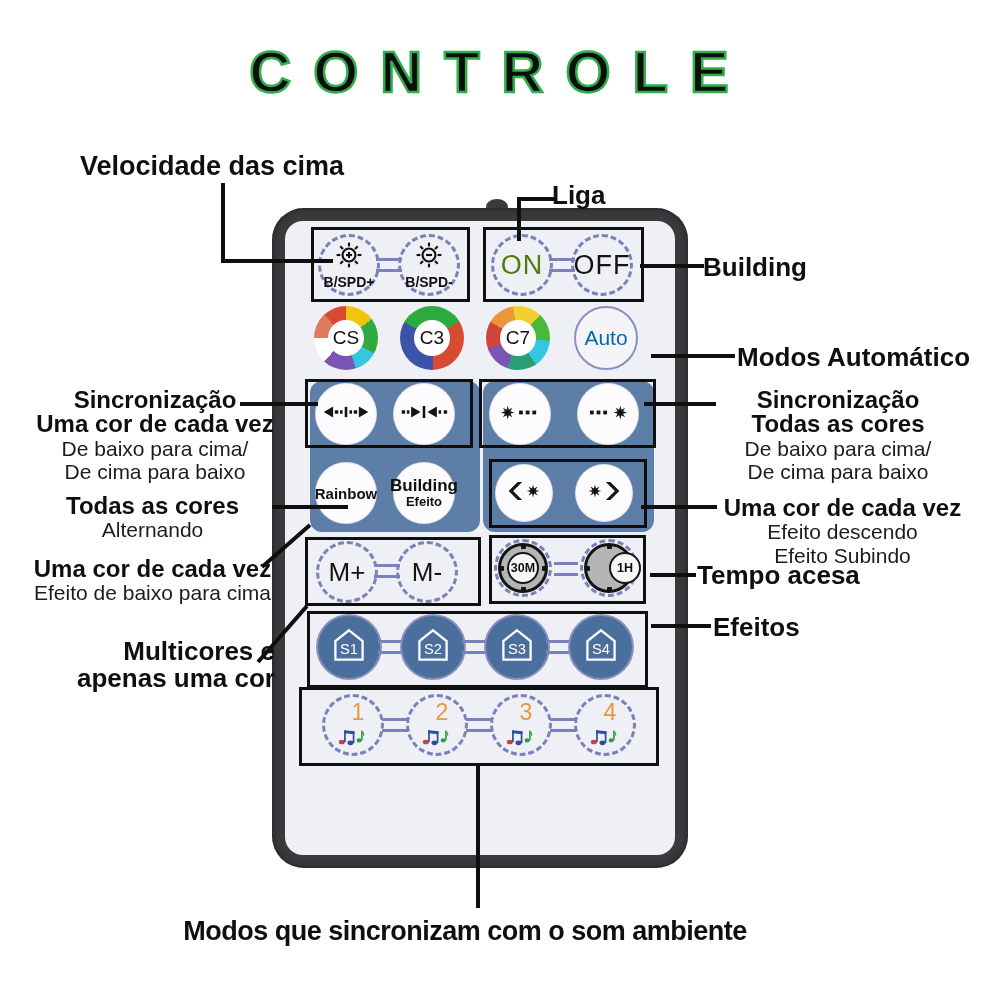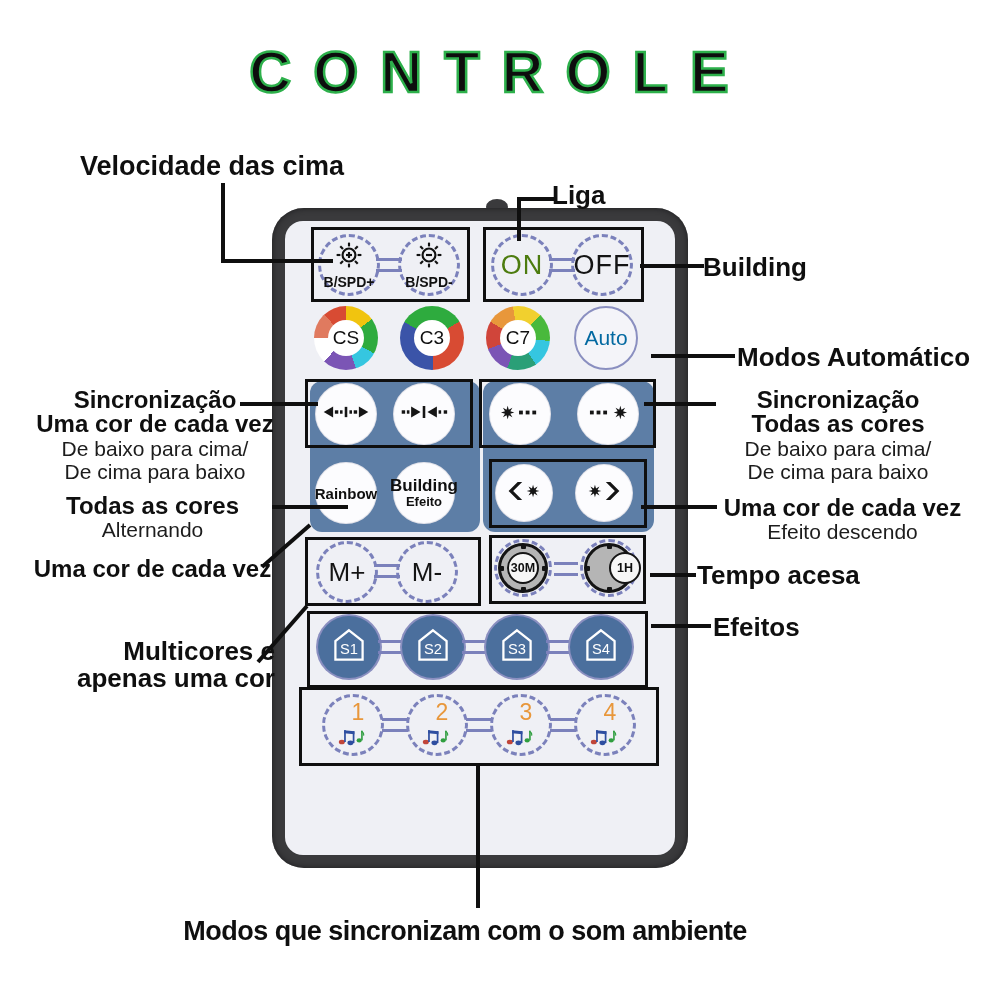--- a/index.html
+++ b/index.html
@@ -378,25 +378,27 @@
     <div class="b2">De cima para baixo</div>
   </div>
 
   <div class="lblblock" style="left:30px;top:494px;width:245px;">
     <div class="b1">Todas as cores</div>
     <div class="b2">Alternando</div>
   </div>
 
   <div class="lblblock" style="left:5px;top:557px;width:295px;">
     <div class="b1">Uma cor de cada vez</div>
+    <div class="b2">Efeito de baixo para cima</div>
   </div>
 
   <div class="lblblock" style="left:705px;top:496px;width:275px;">
     <div class="b1">Uma cor de cada vez</div>
     <div class="b2">Efeito descendo</div>
+    <div class="b2">Efeito Subindo</div>
   </div>
 
   <div class="lbl" style="left:697px;top:560px;">Tempo acesa</div>
   <div class="lbl" style="left:713px;top:612px;">Efeitos</div>
 
   <div class="lblblock" style="left:40px;top:638px;width:235px;text-align:right;font-weight:bold;font-size:26px;line-height:1.05;">
     <div>Multicores e</div>
     <div>apenas uma cor</div>
   </div>
 

